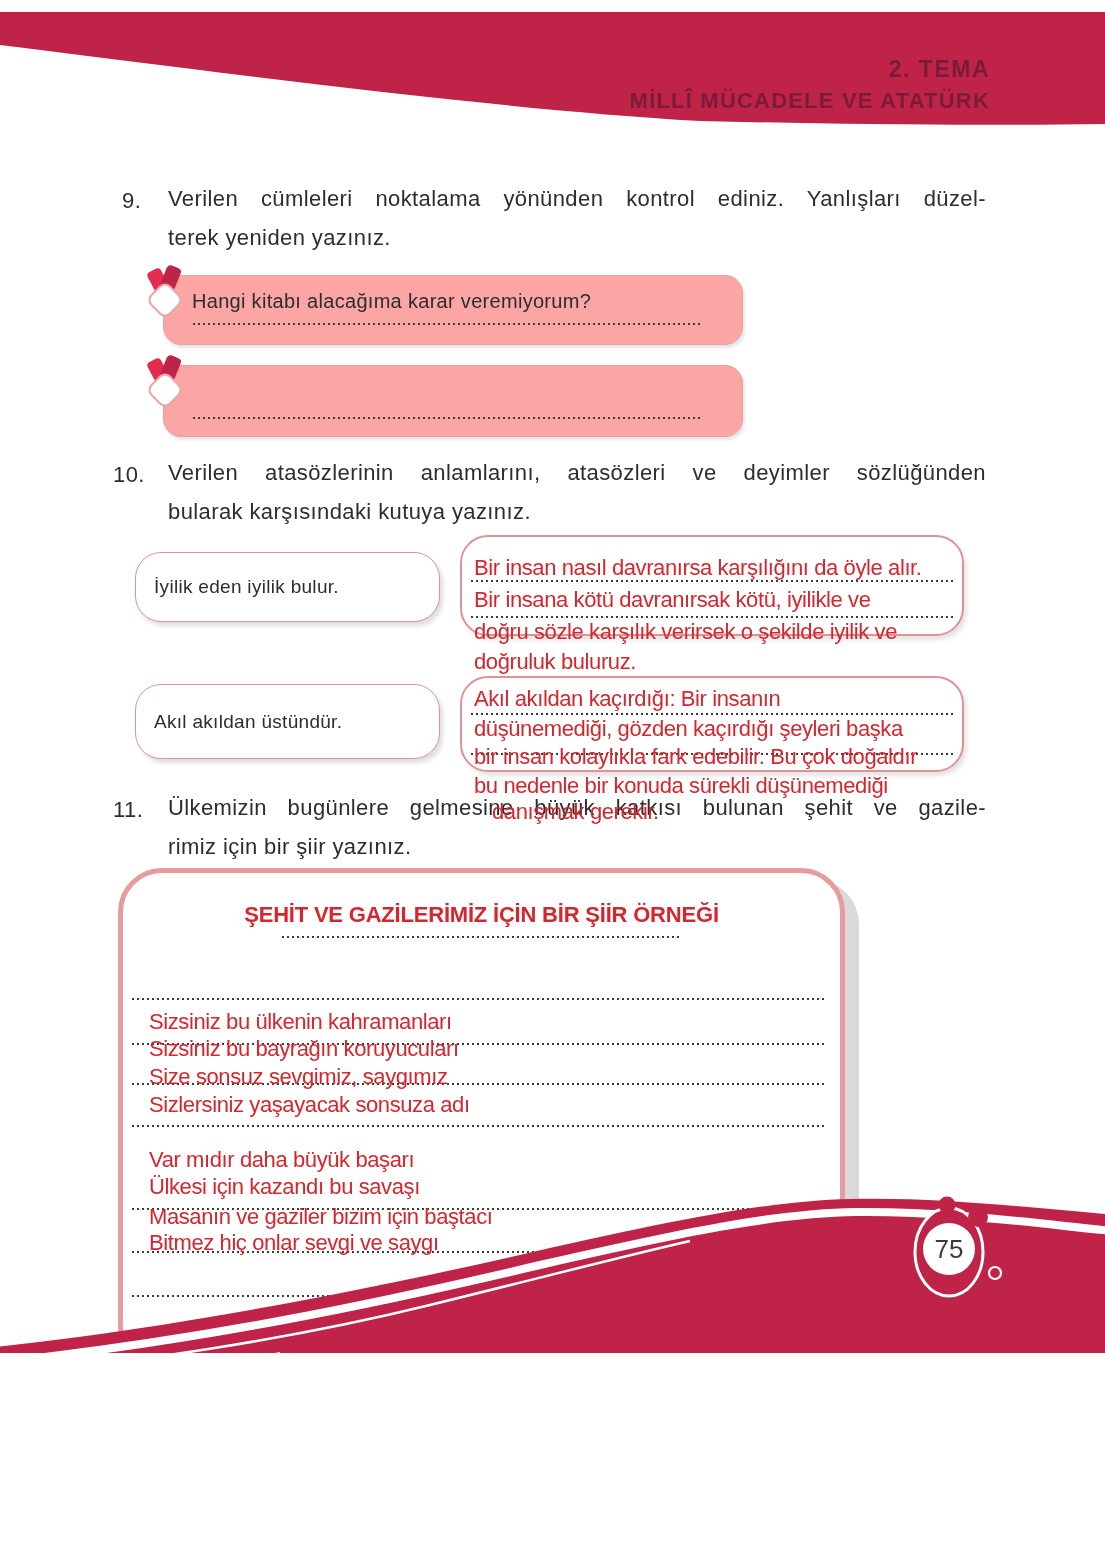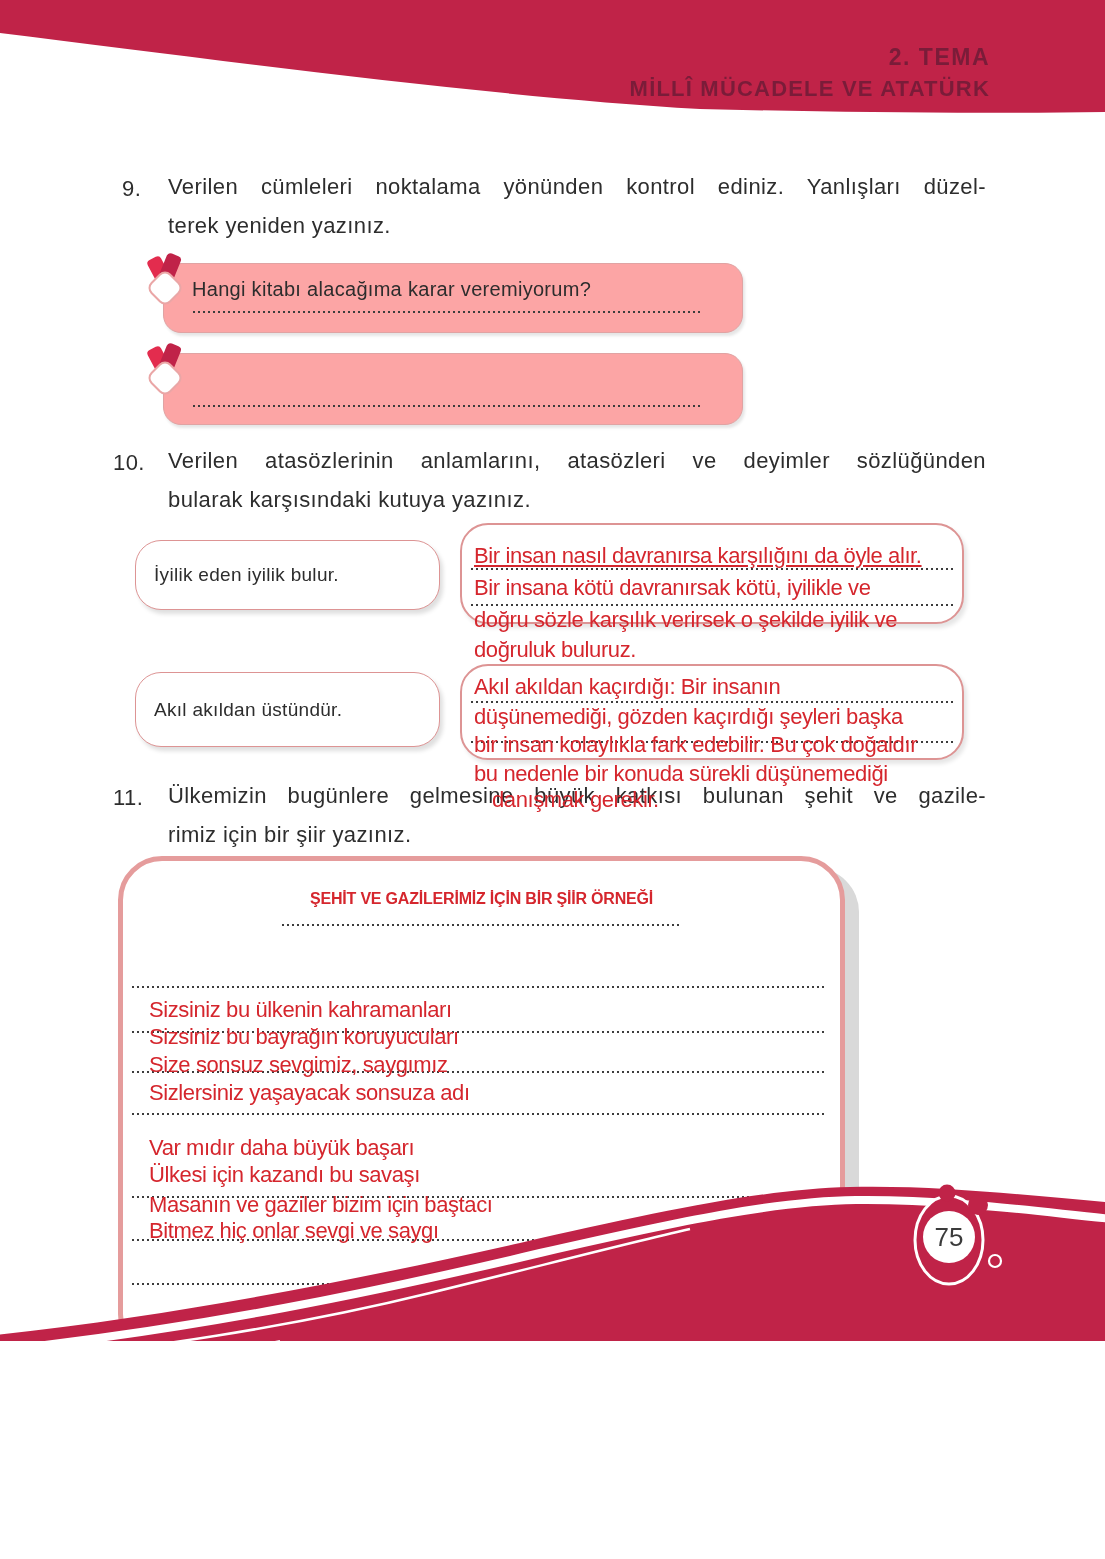--- a/index.html
+++ b/index.html
@@ -5,21 +5,21 @@
   :root{
     --crimson:#c02348;
     --maroon:#7a1c39;
     --red:#d5262d;
     --salmon:#e59c9c;
     --pink:#dd9494;
     --ink:#2d2d2d;
   }
   html,body{margin:0;padding:0;background:#fff;}
   .page{
-    position:relative;width:1105px;height:1341px;margin:0 auto;
+    position:relative;width:1105px;height:1341px;margin:12px auto;
     background:#ffffff;overflow:hidden;
     font-family:"Liberation Sans", sans-serif;color:var(--ink);
   }
   svg{display:block}
   
   .banner-top{position:absolute;left:0;top:0;width:1105px;height:125px;}
   .hdr-tema{position:absolute;right:115px;top:44px;font-size:23px;letter-spacing:1.5px;color:var(--maroon);font-weight:bold;}
   .hdr-title{position:absolute;right:115px;top:76px;font-size:22px;letter-spacing:1.2px;color:var(--maroon);font-weight:bold;}
   
   .qtext{position:absolute;font-size:22px;letter-spacing:.4px;color:var(--ink);white-space:nowrap;}
@@ -34,21 +34,21 @@
   .pin .f1{width:15px;height:25px;background:#e32c4e;border-radius:4px;transform:rotate(-28deg);left:3px;top:3px;}
   .pin .f2{width:15px;height:25px;background:#c02348;border-radius:4px;transform:rotate(22deg);left:15px;top:0;}
   .pin .sq{width:24px;height:24px;background:#fff;border:2px solid #eaa6a6;border-radius:8px;transform:rotate(45deg);left:3px;top:20px;}
   
   .prov-box{position:absolute;background:#fff;border:1.8px solid var(--pink);border-radius:26px;box-shadow:3px 4px 4px rgba(0,0,0,.13);}
   .prov{position:absolute;left:18px;top:50%;transform:translateY(-50%);font-size:19px;letter-spacing:.3px;white-space:nowrap;text-align:center;}
   .ans-box{position:absolute;background:#fff;border:2px solid var(--pink);border-radius:28px;box-shadow:3px 4px 4px rgba(0,0,0,.10);}
   .red-ans{position:absolute;left:12px;font-size:22px;letter-spacing:-.4px;color:var(--red);white-space:nowrap;z-index:2;}
   
   .poem-box{position:absolute;left:118px;top:856px;width:727px;height:502px;box-sizing:border-box;background:#fff;border:5px solid var(--salmon);border-radius:44px;box-shadow:14px 12px 0 #d9d9d9;}
-  .poem-title{position:absolute;left:0;right:0;top:29px;text-align:center;font-size:16px;font-weight:bold;letter-spacing:-.2px;color:var(--red);}
+  .poem-title{position:absolute;left:0;right:0;top:29px;text-align:center;font-size:22px;font-weight:bold;letter-spacing:-.2px;color:var(--red);}
   .pline{position:absolute;left:26px;font-size:22px;letter-spacing:-.4px;color:var(--red);white-space:nowrap;z-index:2;}
   
   .qr{position:absolute;left:880px;top:1220px;width:94px;height:94px;background:#fff;}
   .qr-noise{position:absolute;inset:3px;background-color:#fff;background-image:
     repeating-linear-gradient(90deg,#161616 0 6px,transparent 6px 10px,#161616 10px 13px,transparent 13px 20px,#161616 20px 23px,transparent 23px 30px),
     repeating-linear-gradient(0deg,#161616 0 5px,transparent 5px 9px,#161616 9px 14px,transparent 14px 18px,#161616 18px 21px,transparent 21px 29px);}
   .qr-finder{position:absolute;width:24px;height:24px;border:4px solid #161616;background:#fff;box-sizing:border-box;}
   .qr-finder::after{content:"";position:absolute;inset:3px;background:#161616;}
   .qr-finder.tl{left:3px;top:3px;} .qr-finder.tr{right:3px;top:3px;} .qr-finder.bl{left:3px;bottom:3px;}
   .qr-eba{position:absolute;left:50%;top:50%;transform:translate(-50%,-50%);background:#fff;padding:0 3px;color:#c41e2f;font-family:"Liberation Serif",serif;font-style:italic;font-weight:bold;font-size:19px;}
@@ -93,21 +93,21 @@
   <div class="qtext" style="left:113px;top:450px;">10.</div>
   <div class="qtext jl" style="left:168px;top:448px;width:818px;">Verilen atasözlerinin anlamlarını, atasözleri ve deyimler sözlüğünden</div>
   <div class="qtext" style="left:168px;top:487px;">bularak karşısındaki kutuya yazınız.</div>
 
   <div class="prov-box" style="left:135px;top:540px;width:303px;height:68px;">
     <div class="prov">İyilik eden iyilik bulur.</div>
   </div>
   <div class="ans-box" style="left:460px;top:523px;width:500px;height:97px;">
     <div class="dots" style="left:8px;right:8px;top:42px;"></div>
     <div class="dots" style="left:8px;right:8px;top:78px;"></div>
-    <div class="red-ans" style="top:18px;text-decoration:underline;">Bir insan nasıl davranırsa karşılığını da öyle alır.</div>
+    <div class="red-ans" style="top:18px;">Bir insan nasıl davranırsa karşılığını da öyle alır.</div>
     <div class="red-ans" style="top:50px;">Bir insana kötü davranırsak kötü, iyilikle ve</div>
     <div class="red-ans" style="top:82px;">doğru sözle karşılık verirsek o şekilde iyilik ve</div>
     <div class="red-ans" style="top:112px;">doğruluk buluruz.</div>
   </div>
 
   <div class="prov-box" style="left:135px;top:672px;width:303px;height:73px;">
     <div class="prov">Akıl akıldan üstündür.</div>
   </div>
   <div class="ans-box" style="left:460px;top:664px;width:500px;height:92px;">
     <div class="dots" style="left:8px;right:8px;top:34px;"></div>

